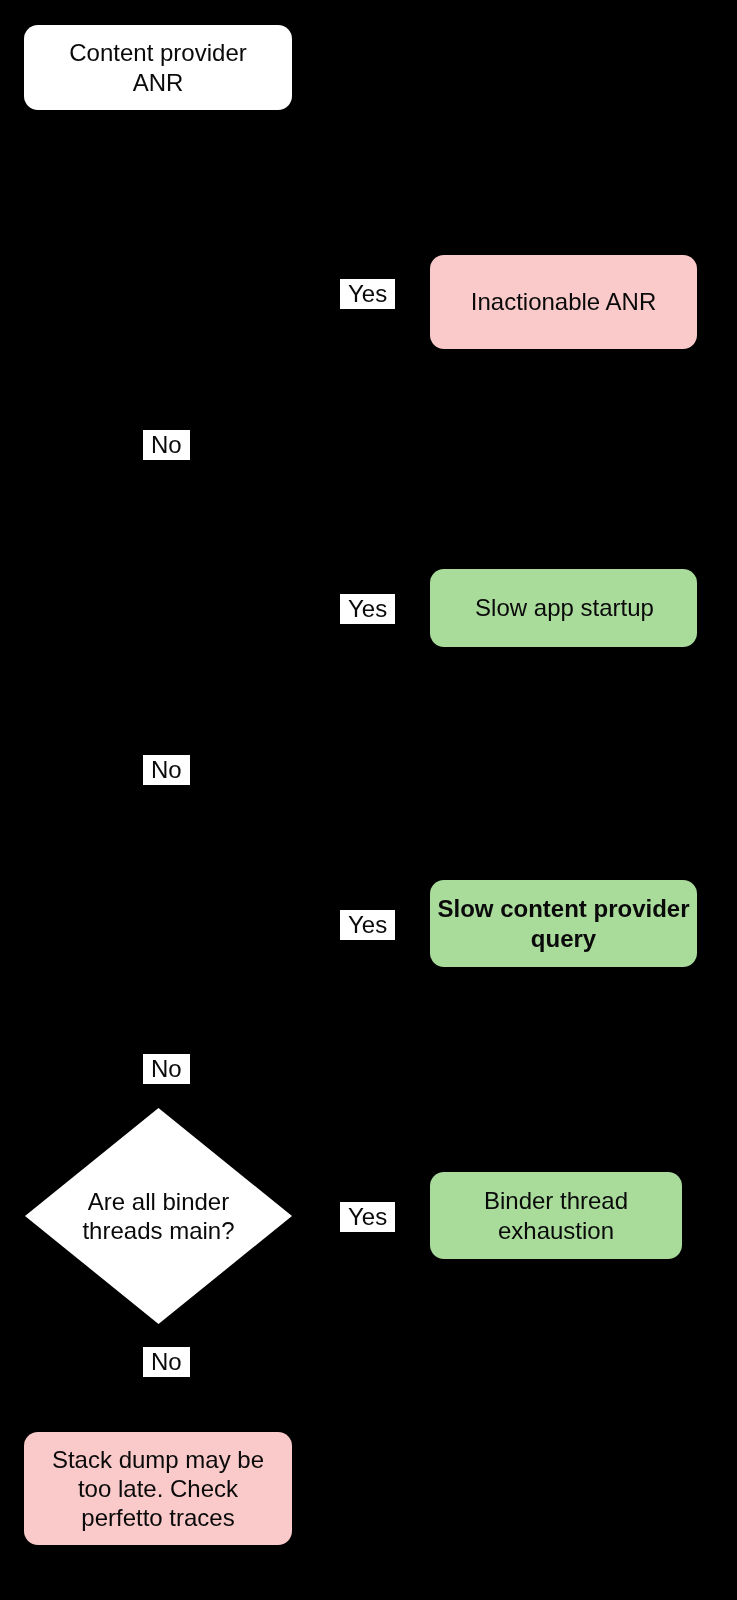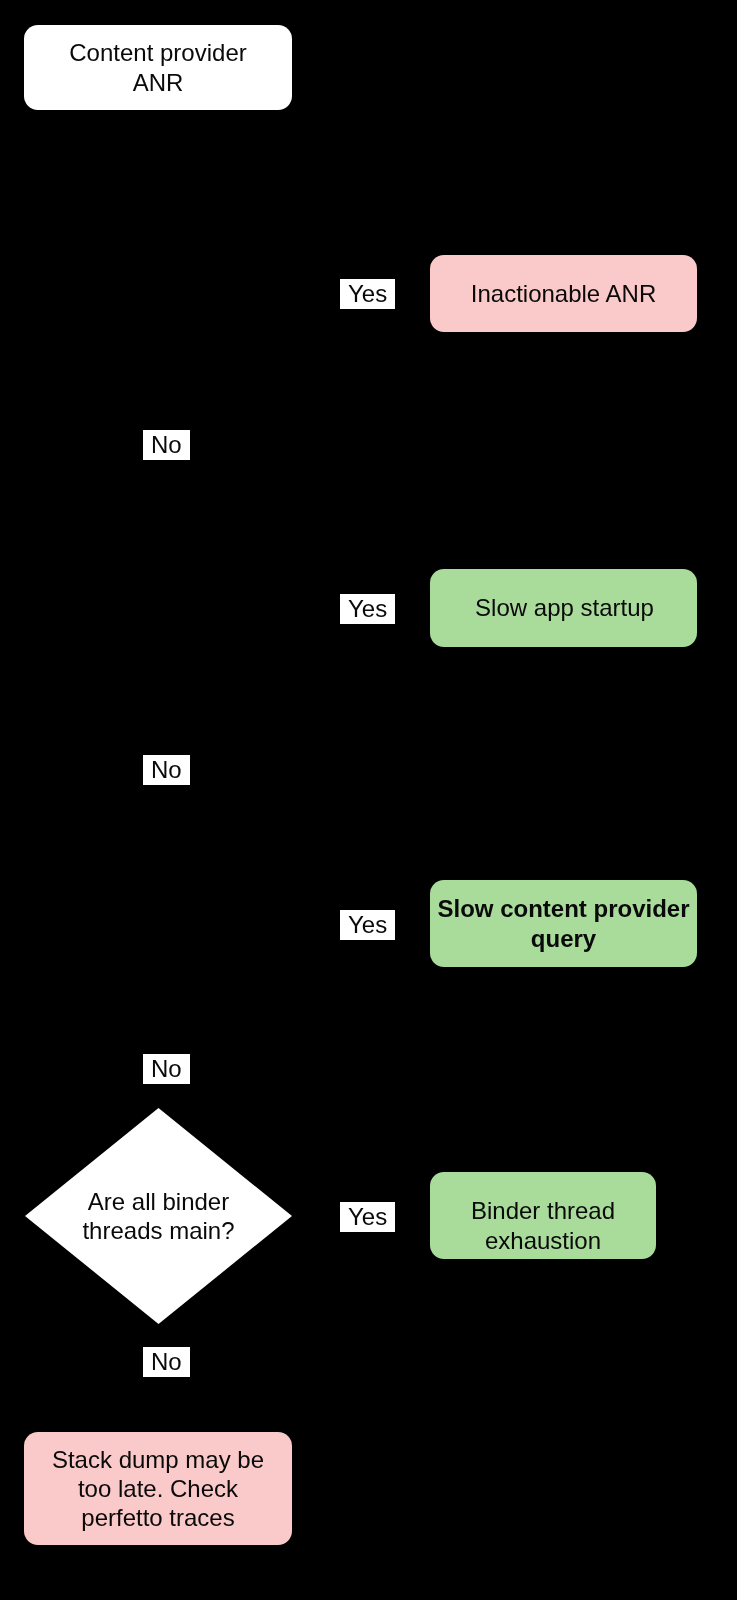--- a/index.html
+++ b/index.html
@@ -110,21 +110,21 @@
 
   <div class="connector" style="left:157px; top:110px; width:2px; height:75px;"></div>
   <div class="connector-arrow" style="left:151px; top:176px;"></div>
 
 
   <div class="connector" style="left:292px; top:292px; width:138px; height:2px;"></div>
   <div class="connector-arrow right" style="left:421px; top:286px;"></div>
 
   <div class="edge-label" style="left:340px; top:279px;">Yes</div>
 
-  <div class="node-box pink" style="left:430px; top:255px; width:267px; height:77px;">
+  <div class="node-box pink" style="left:430px; top:255px; width:267px; height:94px;">
     <span>Inactionable ANR</span>
   </div>
 
   <div class="connector" style="left:157px; top:400px; width:2px; height:85px;"></div>
   <div class="connector-arrow" style="left:151px; top:476px;"></div>
 
   <div class="edge-label" style="left:143px; top:430px;">No</div>
 
 
   <div class="connector" style="left:292px; top:607px; width:138px; height:2px;"></div>
@@ -161,21 +161,21 @@
     <div class="diamond-shape"></div>
     <div class="diamond-label">Are all binder
 threads main?</div>
   </div>
 
   <div class="connector" style="left:292px; top:1215px; width:138px; height:2px;"></div>
   <div class="connector-arrow right" style="left:421px; top:1209px;"></div>
 
   <div class="edge-label" style="left:340px; top:1202px;">Yes</div>
 
-  <div class="node-box green" style="left:430px; top:1172px; width:226px; height:87px;align-items:flex-end;">
+  <div class="node-box green" style="left:430px; top:1172px; width:252px; height:87px;">
     <span>Binder thread
 exhaustion</span>
   </div>
 
   <div class="connector" style="left:157px; top:1324px; width:2px; height:85px;"></div>
   <div class="connector-arrow" style="left:151px; top:1400px;"></div>
 
   <div class="edge-label" style="left:143px; top:1347px;">No</div>
 
   <div class="node-box pink" style="left:24px; top:1396px; width:268px; height:113px;margin-top:36px;">

